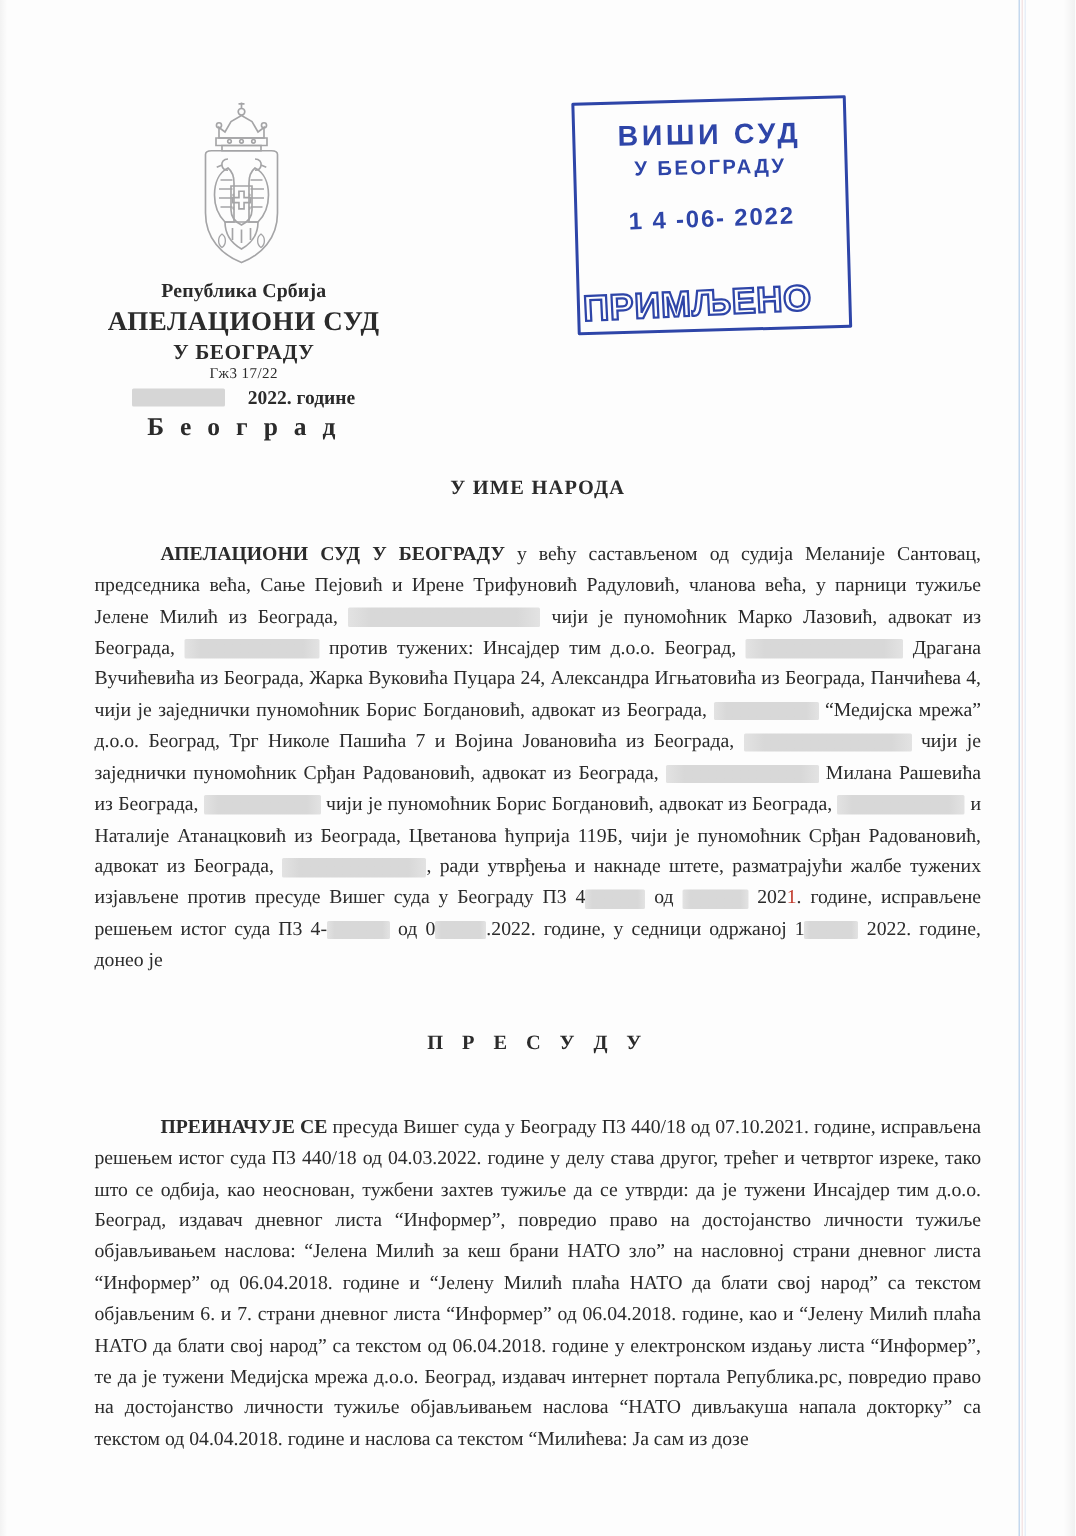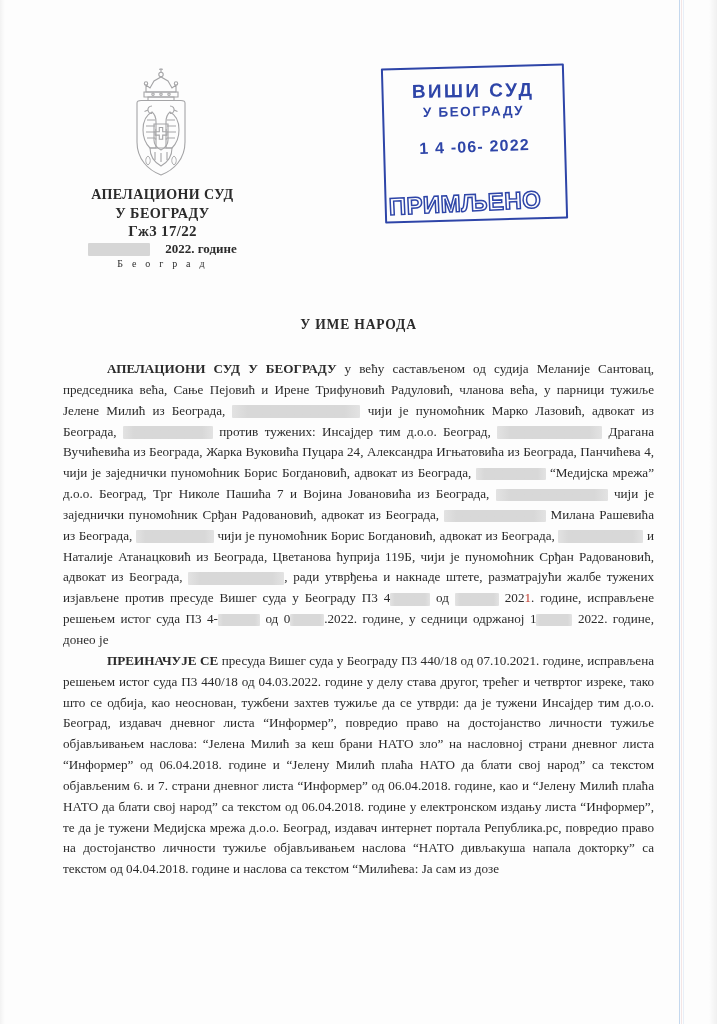--- a/index.html
+++ b/index.html
@@ -55,25 +55,25 @@
   .header-block {
     position: absolute;
     left: 60px;
     top: 186px;
     width: 205px;
     text-align: center;
     line-height: 1.28;
   }
   .header-line { font-size: 13.2px; white-space: pre; }
   .hl-republic { font-weight: 700; letter-spacing: 0.1px; }
-  .hl-court    { font-weight: 700; font-size: 14px; letter-spacing: 0.4px; }
+  .hl-court    { font-weight: 700; font-size: 18px; letter-spacing: 0.4px; }
   .hl-city     { font-weight: 700; font-size: 14.2px; letter-spacing: 0.4px; }
-  .hl-case     { font-weight: 700; font-size: 15px; letter-spacing: 0.3px; }
+  .hl-case     { font-weight: 400; font-size: 10px; letter-spacing: 0.3px; }
   .hl-date     { font-weight: 700; font-size: 13px; }
-  .hl-place    { font-weight: 400; font-size: 10px; letter-spacing: 3.2px; }
+  .hl-place    { font-weight: 700; font-size: 17px; letter-spacing: 3.2px; }
 
   .date-row {
     display: flex;
     align-items: center;
     justify-content: center;
     gap: 15px;
   }
 
   
   .redact {
@@ -237,33 +237,35 @@
 
   <div class="stamp">
     <div class="stamp-border"></div>
     <div class="stamp-line1">ВИШИ СУД</div>
     <div class="stamp-line2">У БЕОГРАДУ</div>
     <div class="stamp-date">1 4 -06- 2022</div>
     <div class="stamp-received">ПРИМЉЕНО</div>
   </div>
 
   <div class="header-block">
+    <div class="header-line hl-republic">Република Србија</div>
     <div class="header-line hl-court">АПЕЛАЦИОНИ СУД</div>
     <div class="header-line hl-city">У БЕОГРАДУ</div>
     <div class="header-line hl-case">Гж3 17/22</div>
     <div class="header-line hl-date date-row">
       <span class="redact" style="width:62px;"></span>
       <span>2022. године</span>
     </div>
     <div class="header-line hl-place">Б е о г р а д</div>
   </div>
 
   <div class="body-wrap">
 
     <div class="doc-heading heading-narod">У ИМЕ НАРОДА</div>
 
     <p class="para"><span class="bold">АПЕЛАЦИОНИ СУД У БЕОГРАДУ</span><span> у већу састављеном од судија Меланије Сантовац, председника већа, Сање Пејовић и Ирене Трифуновић Радуловић, чланова већа, у парници тужиље Јелене Милић из Београда, </span><span class="redact redact-soft" style="width:128px;"></span><span> чији је пуномоћник Марко Лазовић, адвокат из Београда, </span><span class="redact redact-soft" style="width:90px;"></span><span> против тужених: Инсајдер тим д.о.о. Београд, </span><span class="redact redact-soft" style="width:105px;"></span><span> Драгана Вучићевића из Београда, Жарка Вуковића Пуцара 24, Александра Игњатовића из Београда, Панчићева 4, чији је заједнички пуномоћник Борис Богдановић, адвокат из Београда, </span><span class="redact redact-soft" style="width:70px;"></span><span> “Медијска мрежа” д.о.о. Београд, Трг Николе Пашића 7 и Војина Јовановића из Београда, </span><span class="redact redact-soft" style="width:112px;"></span><span> чији је заједнички пуномоћник Срђан Радовановић, адвокат из Београда, </span><span class="redact redact-soft" style="width:102px;"></span><span> Милана Рашевића из Београда, </span><span class="redact redact-soft" style="width:78px;"></span><span> чији је пуномоћник Борис Богдановић, адвокат из Београда, </span><span class="redact redact-soft" style="width:85px;"></span><span> и Наталије Атанацковић из Београда, Цветанова ћуприја 119Б, чији је пуномоћник Срђан Радовановић, адвокат из Београда, </span><span class="redact redact-soft" style="width:96px;"></span><span>, ради утврђења и накнаде штете, разматрајући жалбе тужених изјављене против пресуде Вишег суда у Београду П3 4</span><span class="redact redact-soft" style="width:40px;"></span><span> од </span><span class="redact redact-soft" style="width:44px;"></span><span> 202</span><span class="red-mark">1</span><span>. године, исправљене решењем истог суда П3 4-</span><span class="redact redact-soft" style="width:42px;"></span><span> од 0</span><span class="redact redact-soft" style="width:34px;"></span><span>.2022. године, у седници одржаној 1</span><span class="redact redact-soft" style="width:36px;"></span><span> 2022. године, донео је</span></p>
 
+    <div class="doc-heading heading-presudu">П Р Е С У Д У</div>
 
     <p class="para"><span class="bold">ПРЕИНАЧУЈЕ СЕ</span><span> пресуда Вишег суда у  Београду  П3 440/18 од 07.10.2021. године,  исправљена  решењем истог суда П3 440/18 од 04.03.2022. године у делу става другог, трећег и четвртог изреке, тако што се одбија, као неоснован, тужбени захтев тужиље да се утврди: да је тужени Инсајдер тим д.о.о. Београд, издавач  дневног листа “Информер”, повредио право на достојанство личности тужиље објављивањем наслова: “Јелена Милић за кеш брани НАТО зло” на насловној страни дневног листа “Информер” од 06.04.2018. године и “Јелену Милић плаћа НАТО да блати свој народ” са текстом објављеним 6. и 7. страни дневног листа  “Информер” од 06.04.2018. године, као и “Јелену Милић плаћа НАТО да блати свој народ” са текстом од 06.04.2018. године у електронском издању листа “Информер”, те да је тужени Медијска мрежа д.о.о. Београд, издавач интернет портала Република.рс, повредио право на достојанство личности тужиље објављивањем наслова “НАТО дивљакуша напала докторку” са текстом од 04.04.2018. године и наслова са текстом “Милићева: Ја сам из дозе</span></p>
 
   </div>
 </div>
 
 </body></html>

